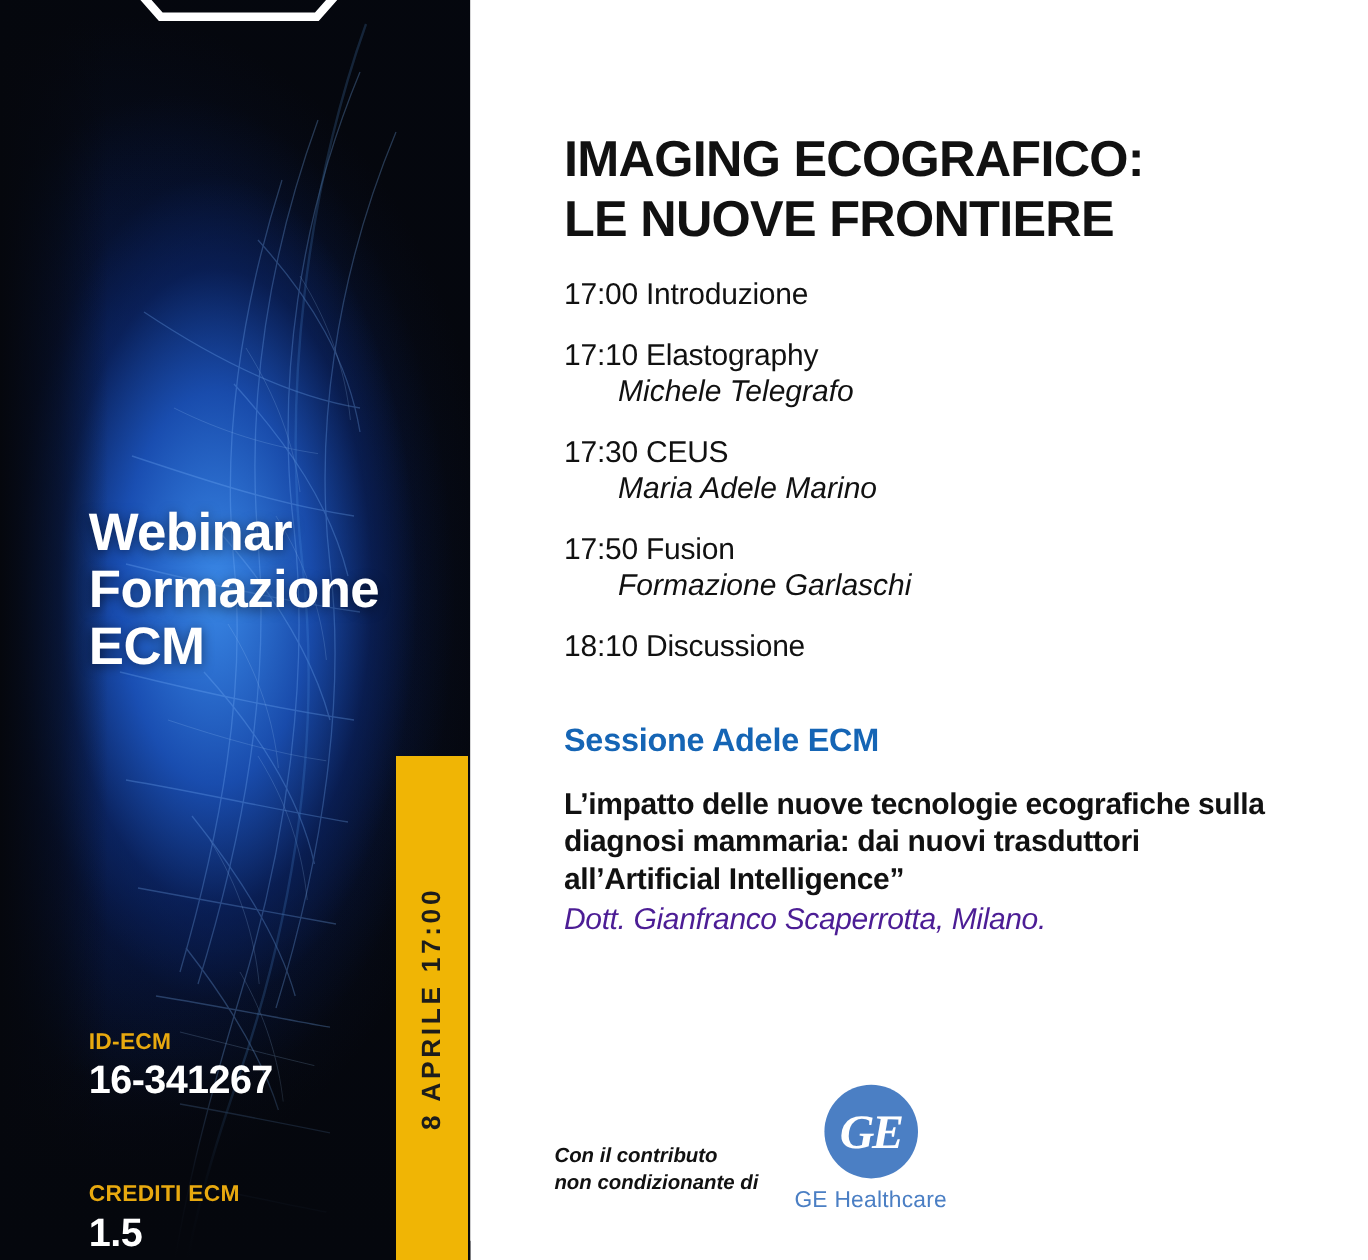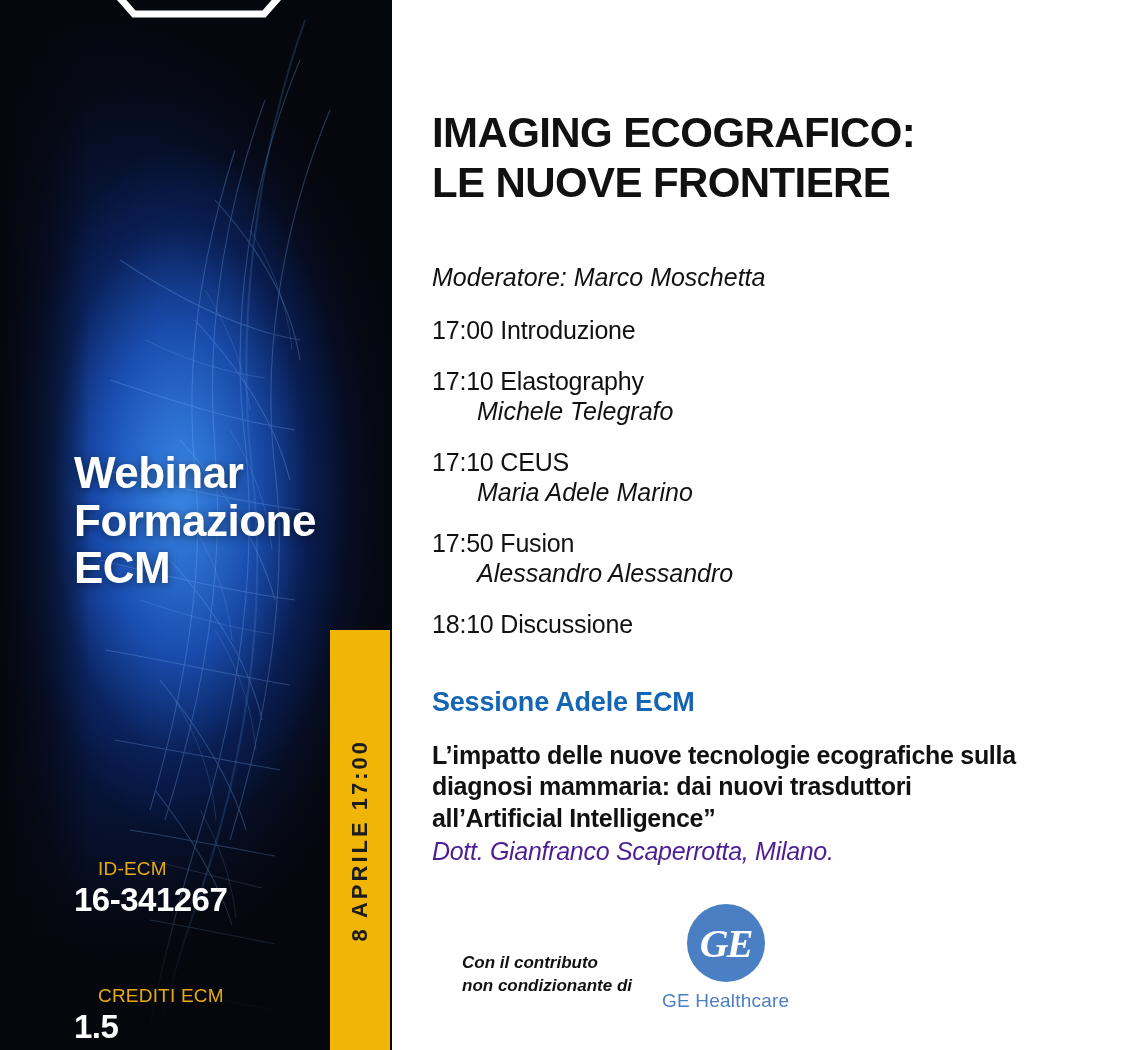--- a/index.html
+++ b/index.html
@@ -61,21 +61,21 @@
     left: 104px;
     top: -82px;
     width: 190px;
     height: 170px;
     z-index: 5;
   }
 
   .webinar-title {
     position: absolute;
     left: 74px;
-    top: 449px;
+    top: 420px;
     z-index: 6;
     color: #ffffff;
     font-size: 44px;
     line-height: 1.08;
     font-weight: bold;
     letter-spacing: -0.5px;
     text-shadow: 0 2px 10px rgba(0,0,0,0.5);
   }
 
   .id-block {
@@ -86,24 +86,23 @@
   }
   .credits-block {
     position: absolute;
     left: 74px;
     top: 985px;
     z-index: 6;
   }
   .gold-label {
     color: #e8a90f;
     font-size: 19px;
-    font-weight: normal;
+    font-weight: bold;
     letter-spacing: 0.2px;
     margin-bottom: 2px;
-    margin-left: 24px;
   }
   .white-value {
     color: #ffffff;
     font-size: 33px;
     font-weight: bold;
     letter-spacing: -0.5px;
     line-height: 1.1;
   }
 
   
@@ -128,21 +127,21 @@
     color: #1c1c1c;
     white-space: nowrap;
   }
 
   
   .right-panel {
     position: relative;
     flex: 1;
     height: 1034px;
     background: #ffffff;
-    padding: 108px 60px 0 40px;
+    padding: 108px 60px 0 78px;
   }
   .main-title {
     font-size: 42px;
     font-weight: bold;
     line-height: 1.18;
     color: #111111;
     letter-spacing: -0.6px;
     max-width: 640px;
   }
   .moderator {
@@ -315,37 +314,36 @@
     <span>8 APRILE 17:00</span>
   </div>
 
   <div class="right-panel">
 
     <h1 class="main-title">
       <span>IMAGING ECOGRAFICO:</span><br>
       <span>LE NUOVE FRONTIERE</span>
     </h1>
 
-    <div class="moderator">Moderatore: Marco Moschetta</div>
 
     <div class="agenda">
       <div class="agenda-item">
         <div class="agenda-line">17:00 Introduzione</div>
       </div>
       <div class="agenda-item">
         <div class="agenda-line">17:10 Elastography</div>
         <div class="agenda-speaker">Michele Telegrafo</div>
       </div>
       <div class="agenda-item">
-        <div class="agenda-line">17:10 CEUS</div>
+        <div class="agenda-line">17:30 CEUS</div>
         <div class="agenda-speaker">Maria Adele Marino</div>
       </div>
       <div class="agenda-item">
         <div class="agenda-line">17:50 Fusion</div>
-        <div class="agenda-speaker">Alessandro Alessandro</div>
+        <div class="agenda-speaker">Formazione Garlaschi</div>
       </div>
       <div class="agenda-item">
         <div class="agenda-line">18:10 Discussione</div>
       </div>
     </div>
 
     <div class="extra-heading">Sessione Adele ECM</div>
 
     <div class="extra-body">
       <span>L’impatto delle nuove tecnologie ecografiche sulla diagnosi mammaria: dai nuovi trasduttori all’Artificial Intelligence”</span>

